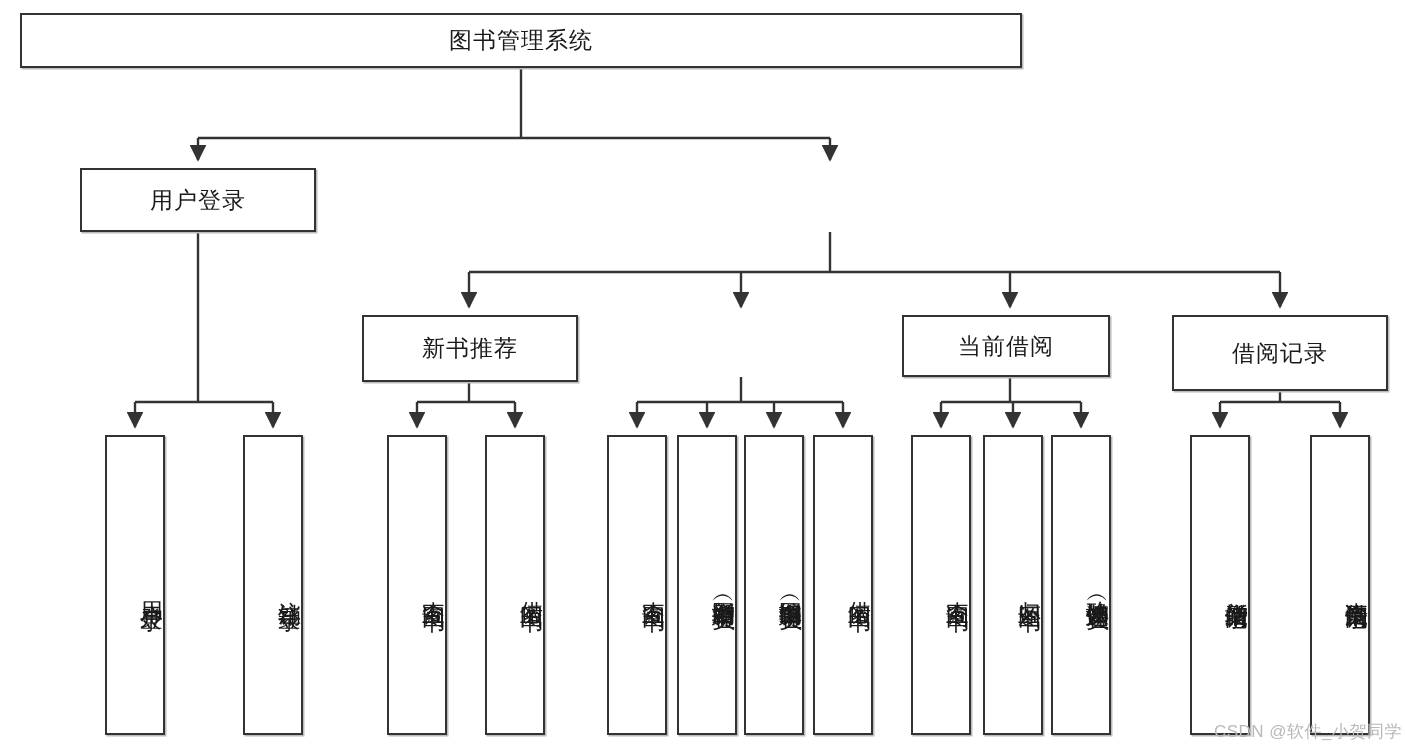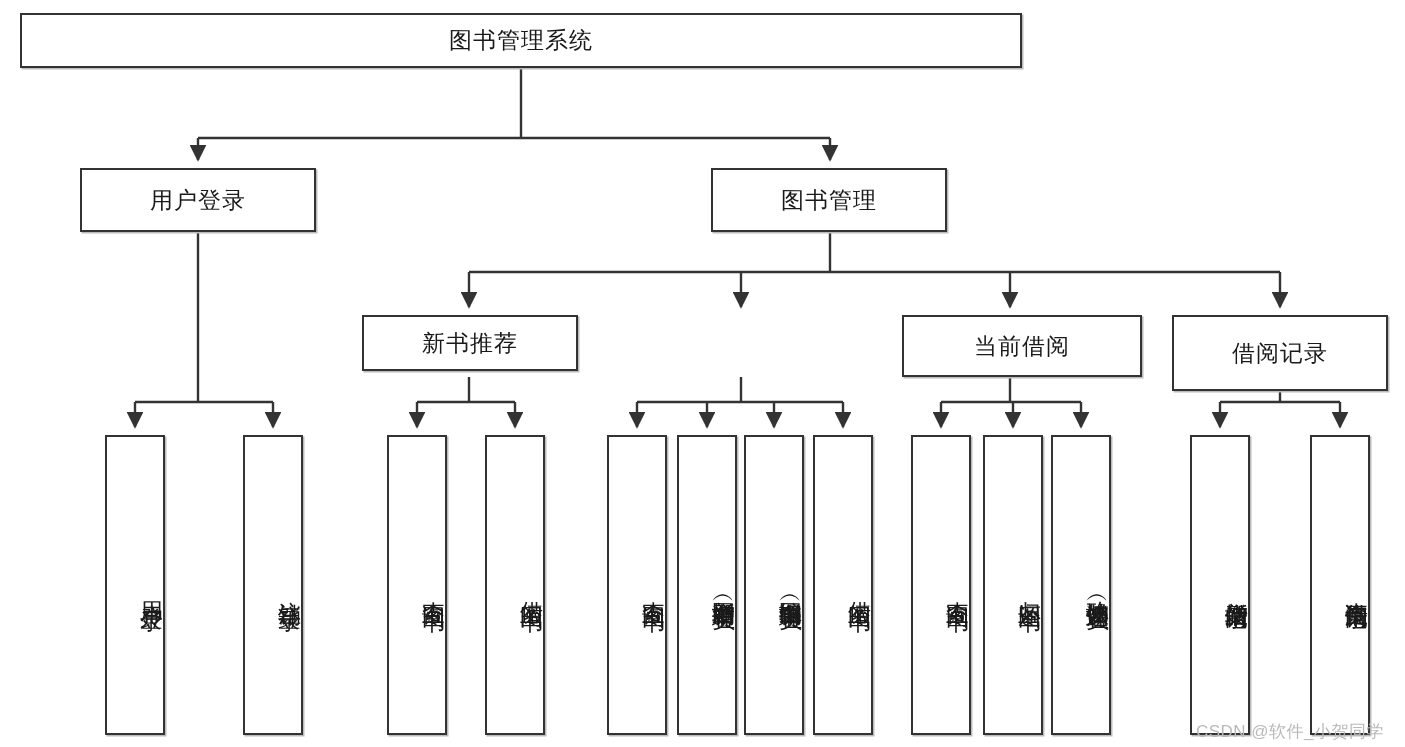--- a/index.html
+++ b/index.html
@@ -49,21 +49,21 @@
     align-items: flex-start;
     justify-content: center;
     padding-top: 8px;
   }
   .node-v.tall-text {
     padding-top: 4px;
     letter-spacing: 1px;
   }
   .watermark {
     position: absolute;
-    right: 21px;
+    right: 3px;
     bottom: 4px;
     font-size: 17px;
     color: #b9b9b9;
     white-space: nowrap;
     letter-spacing: 0.5px;
   }
 </style>
 </head>
 <body>
 
@@ -119,28 +119,25 @@
     </g>
   </svg>
 
   <div class="node node-h" style="left:20px;top:13px;width:1002px;height:55px;">
     <span>图书管理系统</span>
   </div>
 
   <div class="node node-h" style="left:80px;top:168px;width:236px;height:64px;">
     <span>用户登录</span>
   </div>
-  <div class="node node-h" style="left:711px;top:168px;width:236px;height:64px;">
-    <span>图书管理</span>
-  </div>
 
-  <div class="node node-h" style="left:362px;top:315px;width:216px;height:56px;">
+  <div class="node node-h" style="left:362px;top:315px;width:216px;height:67px;">
     <span>新书推荐</span>
   </div>
-  <div class="node node-h" style="left:902px;top:315px;width:240px;height:62px;">
+  <div class="node node-h" style="left:902px;top:315px;width:208px;height:62px;">
     <span>当前借阅</span>
   </div>
   <div class="node node-h" style="left:1172px;top:315px;width:216px;height:76px;">
     <span>借阅记录</span>
   </div>
 
   <div class="node node-v" style="left:105px;top:435px;width:60px;height:300px;">
     <span>用户登录</span>
   </div>
   <div class="node node-v" style="left:243px;top:435px;width:60px;height:300px;">

